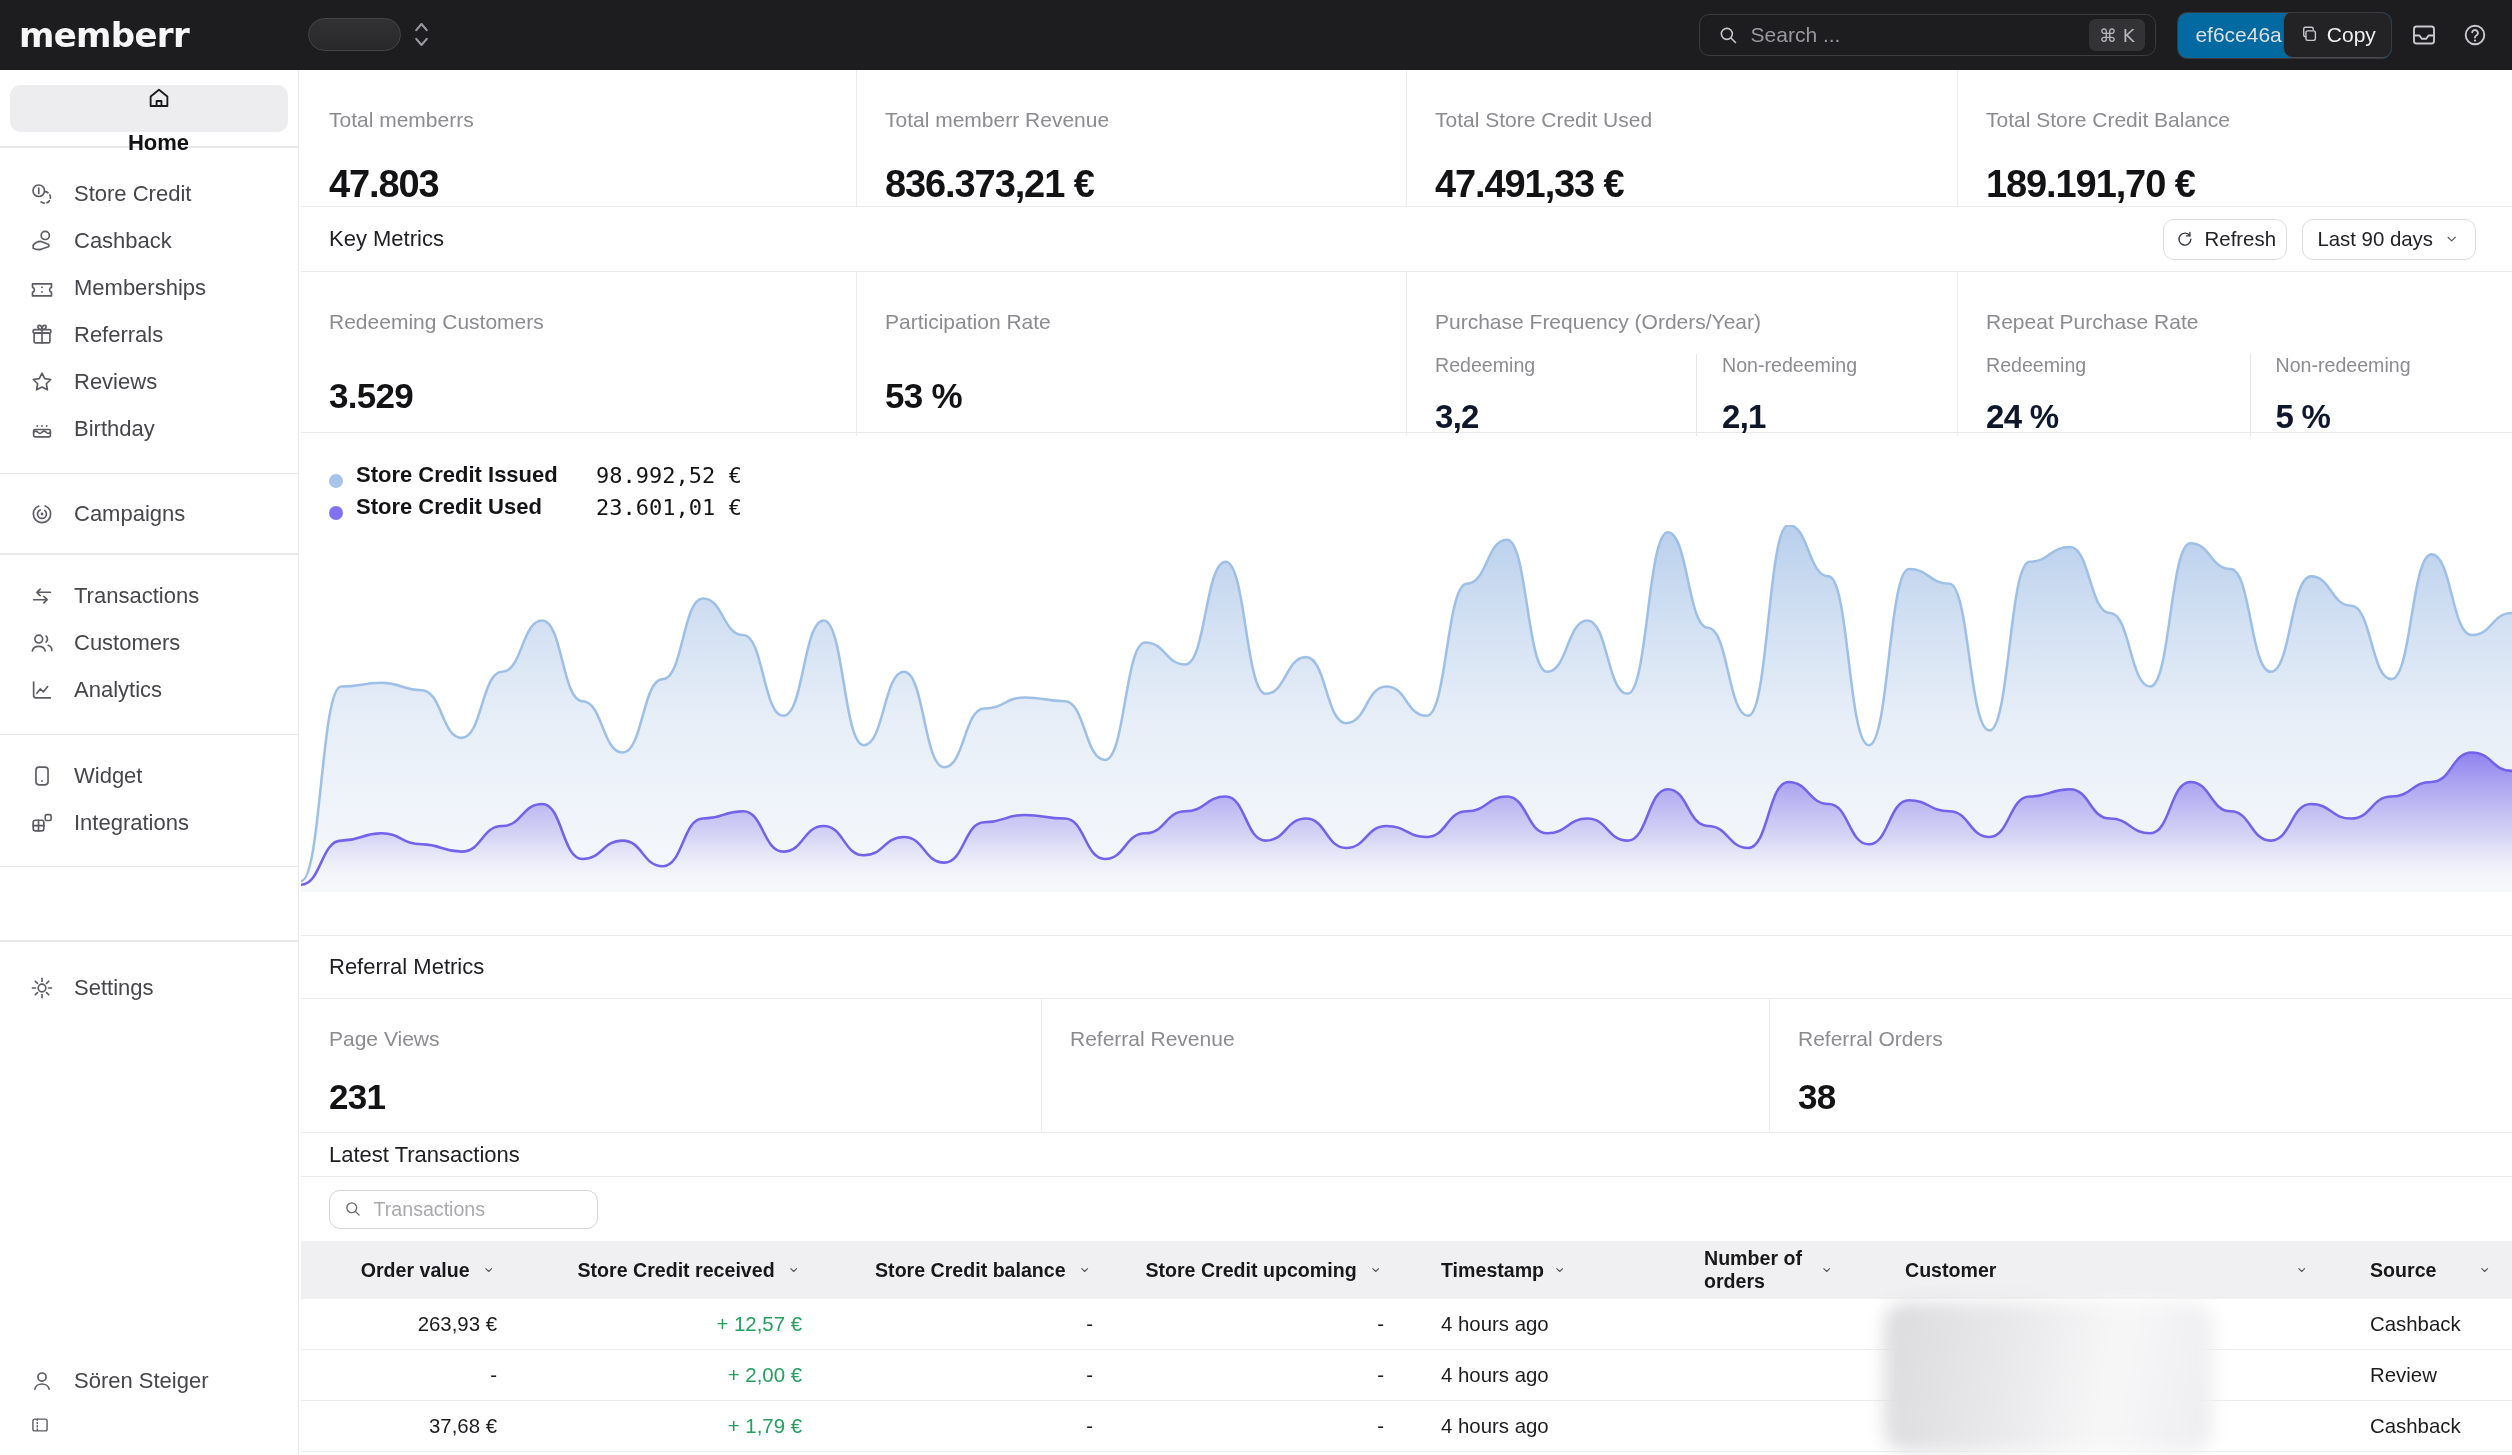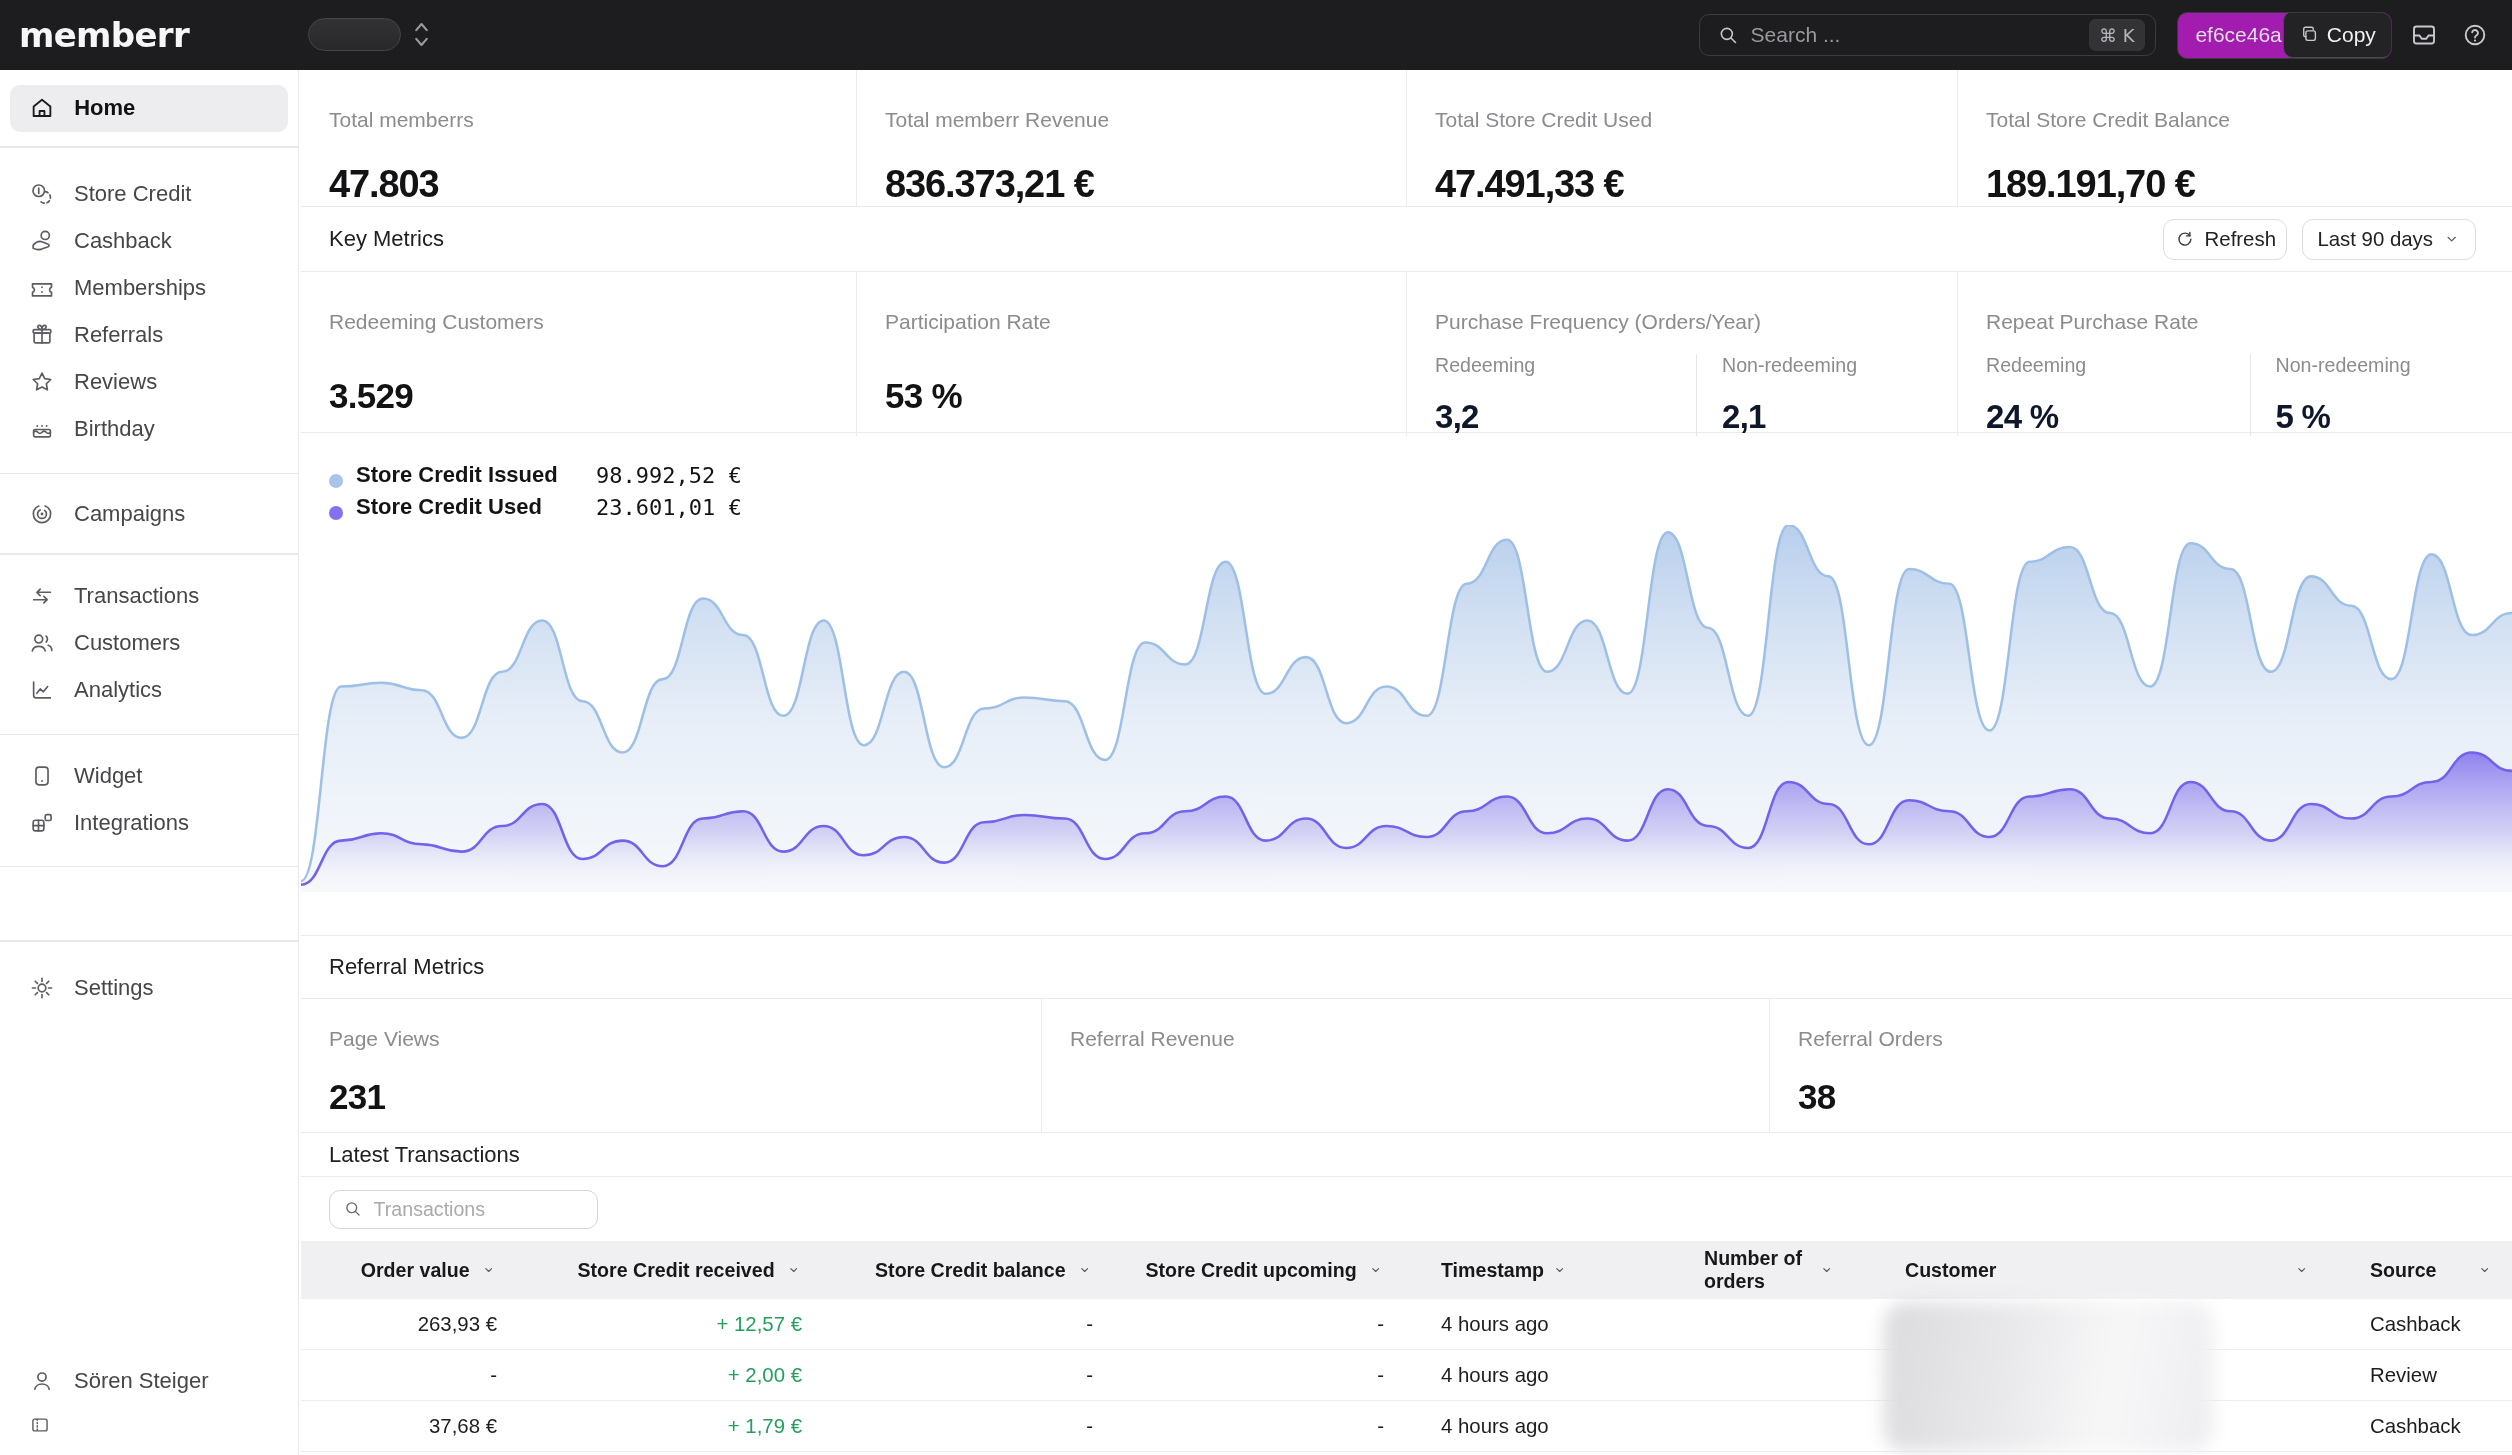--- a/index.html
+++ b/index.html
@@ -18,38 +18,38 @@
   .store-chevrons { position:absolute; left:409px; top:17.4px; width:25px; height:35px; }
   .searchbox { position:absolute; left:1699px; top:14px; width:457px; height:42px;
     border:1.5px solid #3c3c3f; border-radius:10.2px; display:flex; align-items:center;
     padding:0 10.2px 0 17.4px; }
   .searchbox input { flex:1; background:transparent; border:none; outline:none;
     color:#e8e8ea; font-size:21px; font-family:"Liberation Sans",sans-serif; }
   .searchbox input::placeholder { color:#98989d; }
   .kbd { background:#333336; border-radius:6.5px; padding:5.1px 10.2px; font-size:18px;
     color:#b6b6bb; font-family:"DejaVu Sans",sans-serif; white-space:nowrap; }
   .codepill { position:absolute; left:2177px; top:11.6px; width:215px; height:47px;
-    border:1.5px solid #3a3a3d; background:#a21caf; border-radius:10.2px; display:flex;
+    border:1.5px solid #3a3a3d; background:#0369a1; border-radius:10.2px; display:flex;
     align-items:center; padding-left:17.4px; overflow:hidden; }
   .codepill .code { color:#dededf; font-size:21px; white-space:nowrap; }
   .copybtn { position:absolute; right:-1.5px; top:-1.5px; height:47px; width:110px;
     background:#232326; border:1.5px solid #4a4a4e; border-radius:10.2px; display:flex;
     align-items:center; justify-content:center; gap:7.3px; color:#f1f1f3; font-size:21px; }
   .bar-icon { position:absolute; top:21px; width:28px; height:28px; }
   .ic-stroke { stroke:#c9c9cd; stroke-width:1.9; fill:none; stroke-linecap:round; stroke-linejoin:round; }
 
   
   .sidebar { position:absolute; left:0; top:70px; width:299px; height:1386px;
     background:#fff; border-right:1.5px solid #e8e8ea; z-index:20; }
   .side-item { height:47px; display:flex; align-items:center; gap:19px;
     padding-left:29px; color:#46464b; font-size:22px; cursor:pointer; }
   .side-item svg { width:26px; height:26px; flex:none; }
   .s-ic { stroke:#5c5c63; stroke-width:1.8; fill:none; stroke-linecap:round; stroke-linejoin:round; }
   .side-item.active { background:#ededef; border-radius:10.2px; margin:0 10.2px;
-    padding-left:19px; color:#121214; font-weight:700; }
+    padding-left:19px; color:#121214; font-weight:700;flex-direction:column; }
   .side-item.active .s-ic { stroke:#1c1c1f; stroke-width:2; }
   .divider { height:1.5px; background:#e9e9eb; }
   .side-footer { position:absolute; left:0; bottom:10.2px; width:100%; }
 
   
   .main { position:absolute; left:301px; top:70px; width:2211px; height:1386px; background:#fff; }
   .row-border { border-bottom:1.5px solid #ebebed; }
 
   .stats1 { display:grid; grid-template-columns:556px 550px 551px 555px; height:137px; }
   .stats1 > div { padding:38px 0 0 28px; }

